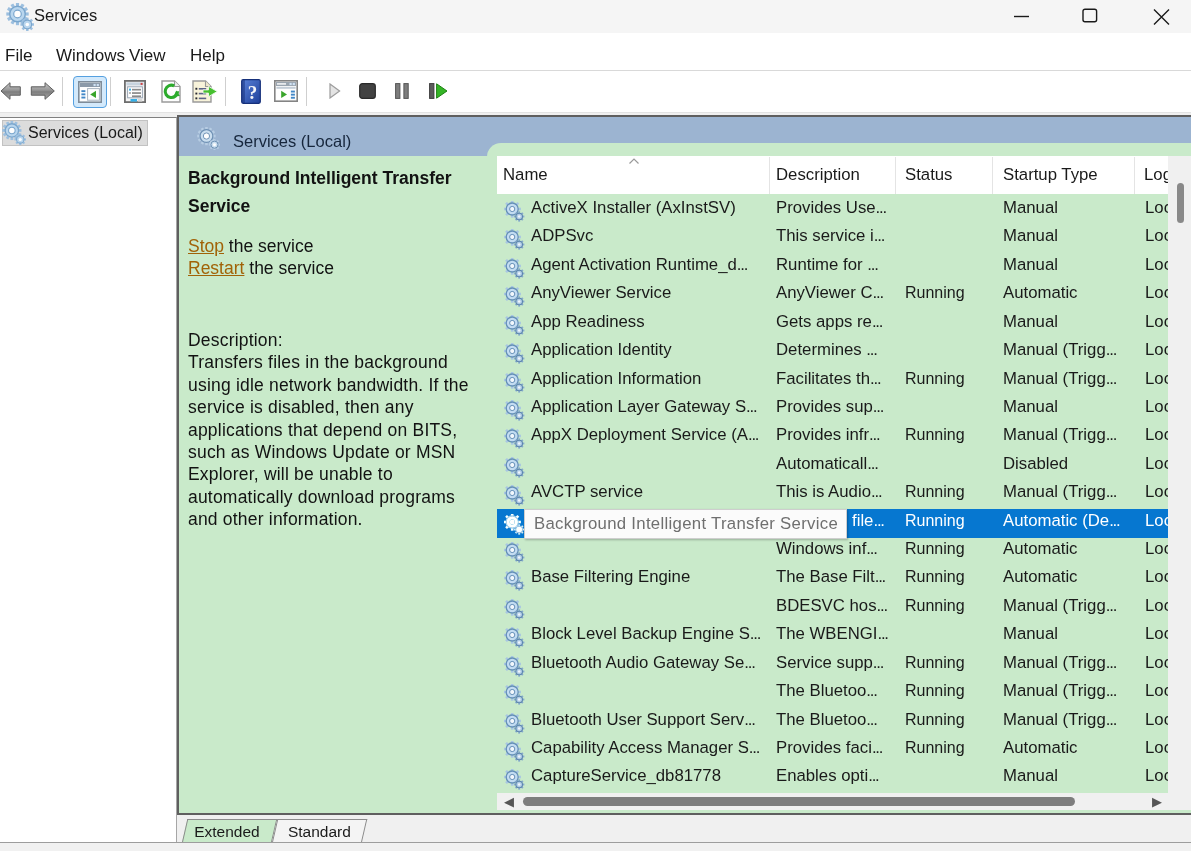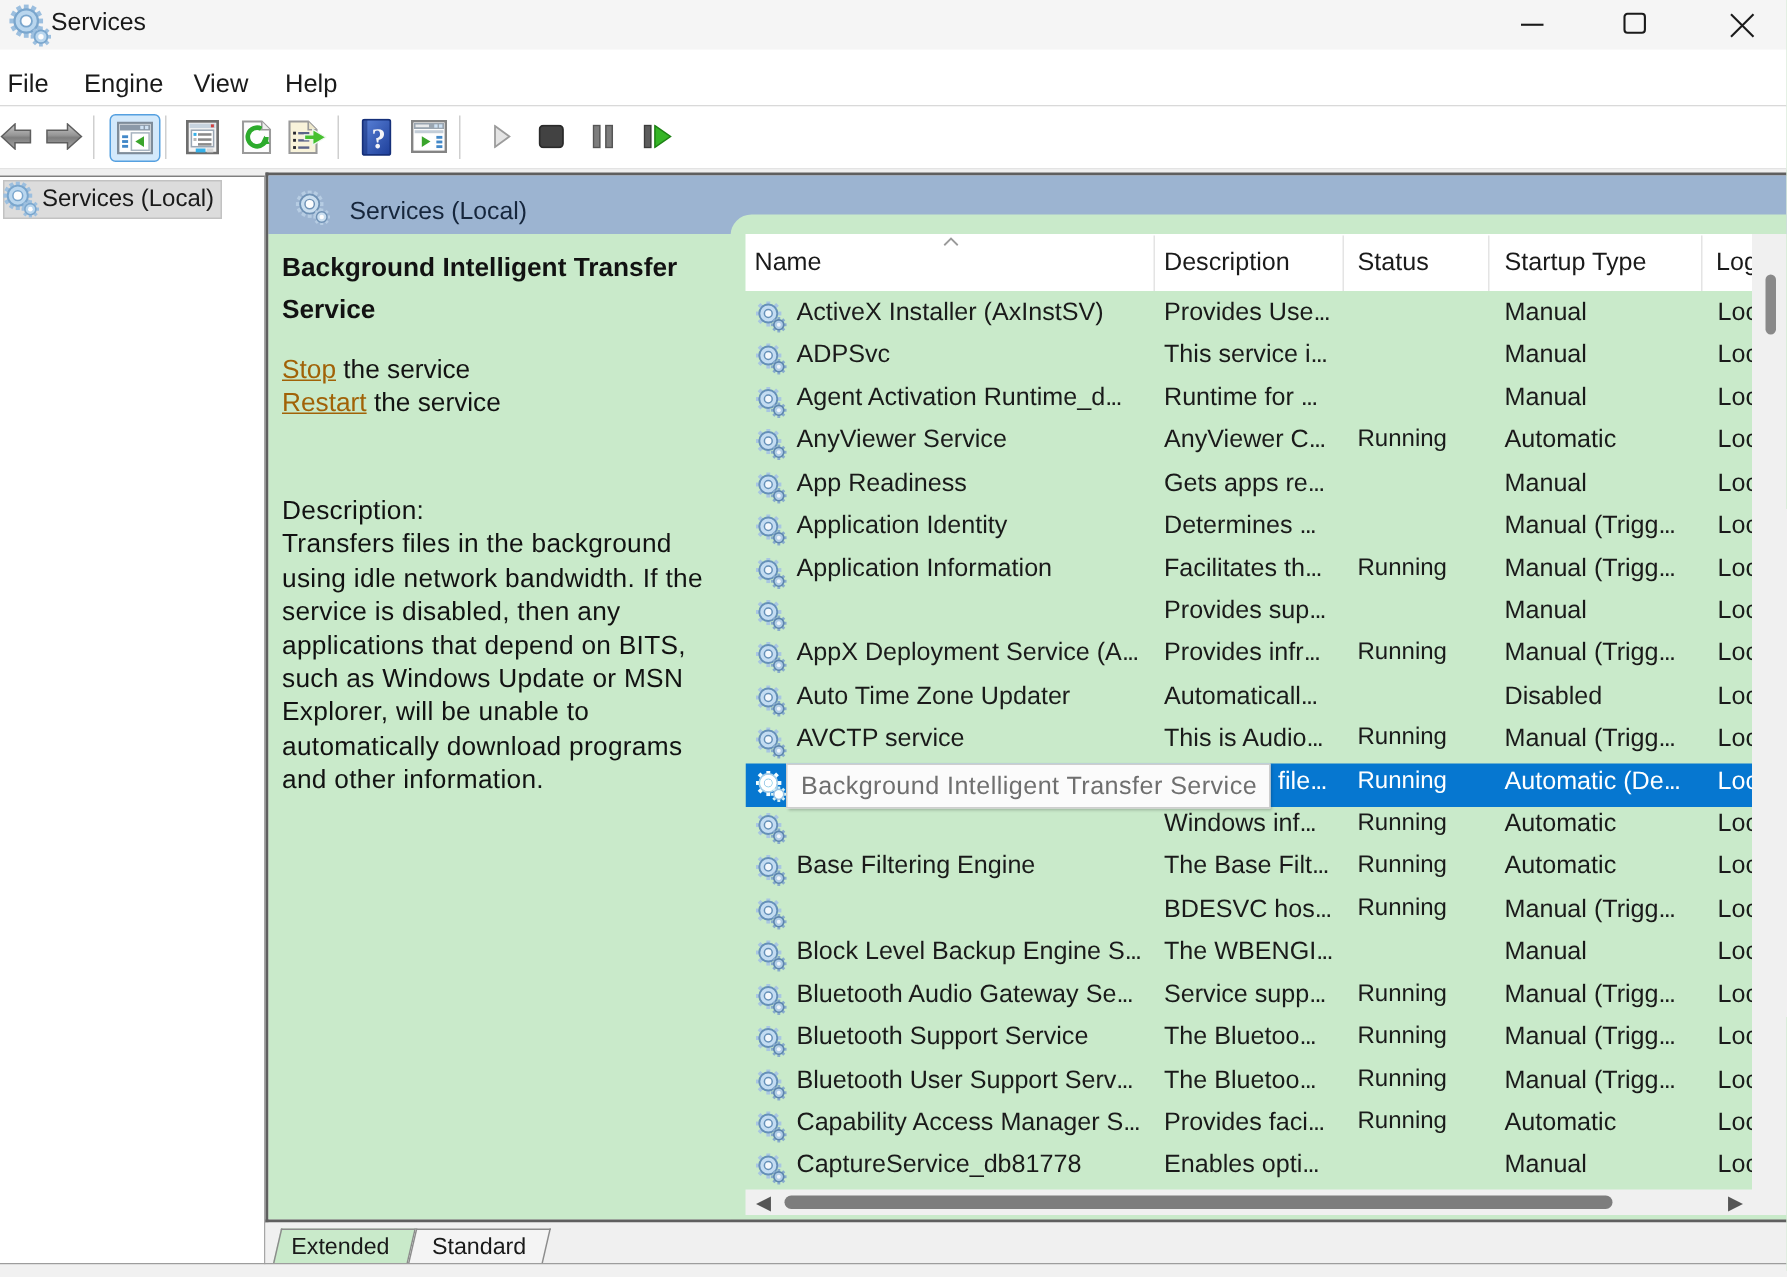--- a/index.html
+++ b/index.html
@@ -101,21 +101,21 @@
     <circle cx="21.3" cy="21.5" r="1.8" fill="#fdfdfd"></circle>
   </svg>
 <div class="abs" id="title-text">Services</div>
 <svg class="abs" style="left:1008px;top:8px" width="170" height="18">
   <line x1="6" y1="8.5" x2="21" y2="8.5" class="wbtn"></line>
   <rect x="75" y="1.2" width="13.6" height="12.6" rx="2" class="wbtn"></rect>
   <path d="M146 1.5 L161 16.5 M161 1.5 L146 16.5" class="wbtn"></path>
 </svg>
 <div class="abs" id="menubar"></div>
 <div class="abs menu" style="left:5px">File</div>
-<div class="abs menu" style="left:56px">Engine</div>
+<div class="abs menu" style="left:56px">Windows</div>
 <div class="abs menu" style="left:129px">View</div>
 <div class="abs menu" style="left:190px">Help</div>
 <div class="abs" id="toolbar"></div>
 <svg class="abs" style="left:0;top:82px" width="56" height="18" viewBox="0 0 56 18">
   <defs>
     <linearGradient id="arrg" x1="0" y1="0" x2="0" y2="1">
       <stop offset="0" stop-color="#c9c9c9"></stop>
         <stop offset="0.45" stop-color="#969696"></stop>
         <stop offset="0.55" stop-color="#7e7e7e"></stop>
         <stop offset="1" stop-color="#a8a8a8"></stop>
@@ -548,20 +548,21 @@
           <rect x="14.25" y="18.75" width="1.9" height="1.9" transform="rotate(90 15.2 19.7)"></rect>
           <rect x="11.280151519016501" y="17.5198484809835" width="1.9" height="1.9" transform="rotate(135 12.2301515190165 18.4698484809835)"></rect>
           <rect x="10.05" y="14.55" width="1.9" height="1.9" transform="rotate(180 11 15.5)"></rect>
           <rect x="11.2801515190165" y="11.580151519016502" width="1.9" height="1.9" transform="rotate(225 12.230151519016498 12.530151519016501)"></rect>
           <rect x="14.25" y="10.350000000000001" width="1.9" height="1.9" transform="rotate(270 15.2 11.3)"></rect>
           <rect x="17.219848480983497" y="11.5801515190165" width="1.9" height="1.9" transform="rotate(315 18.169848480983497 12.5301515190165)"></rect>
         </g>
         <circle cx="15.2" cy="15.5" r="3.3" fill="#b0cce6" stroke="#5d86ad" stroke-width="1.1"></circle>
         <circle cx="15.2" cy="15.5" r="1.3" fill="#eef4fa"></circle>
       </svg>
+      <span class="nm">Application Layer Gateway S<i class="el">...</i></span>
       <span class="de">Provides sup<i class="el">...</i></span>
       <span class="st"></span>
       <span class="su">Manual</span>
       <span class="lo">Local Syste</span>
     </div>
     <div class="row" style="top:227.36px">
       <svg width="22" height="21" viewBox="0 0 22 21">
         <g fill="#a8c6e2">
           <rect x="14.299999999999999" y="6.7" width="2.6" height="2.6" transform="rotate(0 15.6 8)"></rect>
           <rect x="12.13259018078045" y="11.932590180780451" width="2.6" height="2.6" transform="rotate(45 13.432590180780451 13.232590180780452)"></rect>
@@ -613,21 +614,20 @@
           <rect x="14.25" y="18.75" width="1.9" height="1.9" transform="rotate(90 15.2 19.7)"></rect>
           <rect x="11.280151519016501" y="17.5198484809835" width="1.9" height="1.9" transform="rotate(135 12.2301515190165 18.4698484809835)"></rect>
           <rect x="10.05" y="14.55" width="1.9" height="1.9" transform="rotate(180 11 15.5)"></rect>
           <rect x="11.2801515190165" y="11.580151519016502" width="1.9" height="1.9" transform="rotate(225 12.230151519016498 12.530151519016501)"></rect>
           <rect x="14.25" y="10.350000000000001" width="1.9" height="1.9" transform="rotate(270 15.2 11.3)"></rect>
           <rect x="17.219848480983497" y="11.5801515190165" width="1.9" height="1.9" transform="rotate(315 18.169848480983497 12.5301515190165)"></rect>
         </g>
         <circle cx="15.2" cy="15.5" r="3.3" fill="#b0cce6" stroke="#5d86ad" stroke-width="1.1"></circle>
         <circle cx="15.2" cy="15.5" r="1.3" fill="#eef4fa"></circle>
       </svg>
-      <span class="nm">Auto Time Zone Updater</span>
       <span class="de">Automaticall<i class="el">...</i></span>
       <span class="st"></span>
       <span class="su">Disabled</span>
       <span class="lo">Local Syste</span>
     </div>
     <div class="row" style="top:284.20000000000005px">
       <svg width="22" height="21" viewBox="0 0 22 21">
         <g fill="#a8c6e2">
           <rect x="14.299999999999999" y="6.7" width="2.6" height="2.6" transform="rotate(0 15.6 8)"></rect>
           <rect x="12.13259018078045" y="11.932590180780451" width="2.6" height="2.6" transform="rotate(45 13.432590180780451 13.232590180780452)"></rect>
@@ -874,21 +874,20 @@
           <rect x="14.25" y="18.75" width="1.9" height="1.9" transform="rotate(90 15.2 19.7)"></rect>
           <rect x="11.280151519016501" y="17.5198484809835" width="1.9" height="1.9" transform="rotate(135 12.2301515190165 18.4698484809835)"></rect>
           <rect x="10.05" y="14.55" width="1.9" height="1.9" transform="rotate(180 11 15.5)"></rect>
           <rect x="11.2801515190165" y="11.580151519016502" width="1.9" height="1.9" transform="rotate(225 12.230151519016498 12.530151519016501)"></rect>
           <rect x="14.25" y="10.350000000000001" width="1.9" height="1.9" transform="rotate(270 15.2 11.3)"></rect>
           <rect x="17.219848480983497" y="11.5801515190165" width="1.9" height="1.9" transform="rotate(315 18.169848480983497 12.5301515190165)"></rect>
         </g>
         <circle cx="15.2" cy="15.5" r="3.3" fill="#b0cce6" stroke="#5d86ad" stroke-width="1.1"></circle>
         <circle cx="15.2" cy="15.5" r="1.3" fill="#eef4fa"></circle>
       </svg>
-      <span class="nm">Bluetooth Support Service</span>
       <span class="de">The Bluetoo<i class="el">...</i></span>
       <span class="st">Running</span>
       <span class="su">Manual (Trigg<i class="el">...</i></span>
       <span class="lo">Local Syste</span>
     </div>
     <div class="row" style="top:511.56000000000006px">
       <svg width="22" height="21" viewBox="0 0 22 21">
         <g fill="#a8c6e2">
           <rect x="14.299999999999999" y="6.7" width="2.6" height="2.6" transform="rotate(0 15.6 8)"></rect>
           <rect x="12.13259018078045" y="11.932590180780451" width="2.6" height="2.6" transform="rotate(45 13.432590180780451 13.232590180780452)"></rect>

